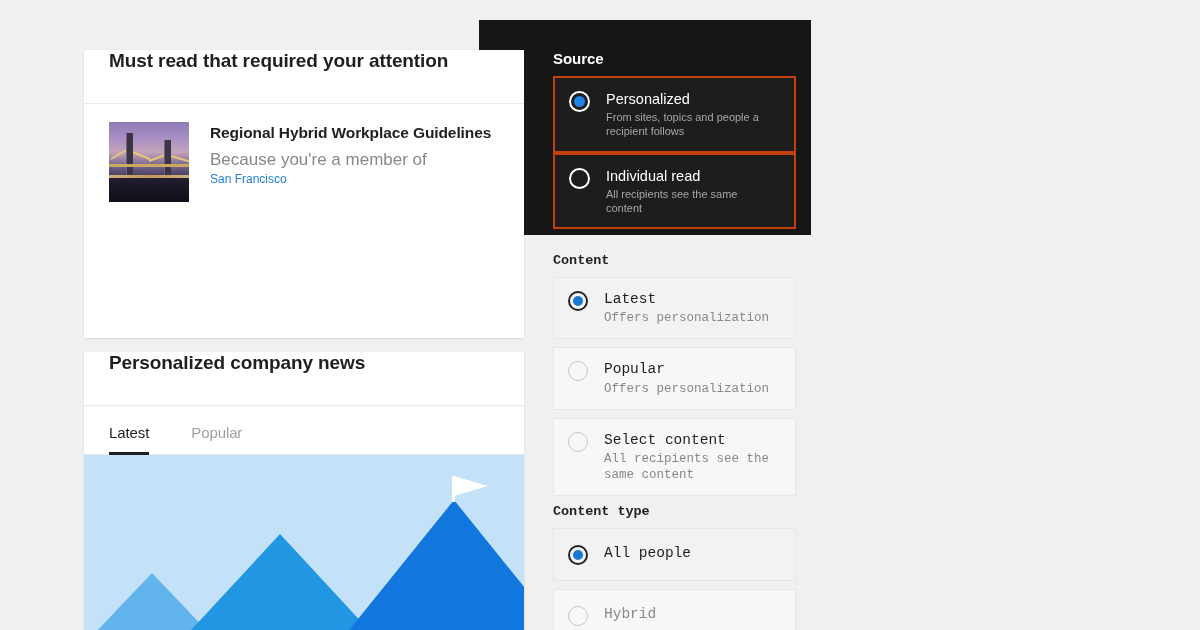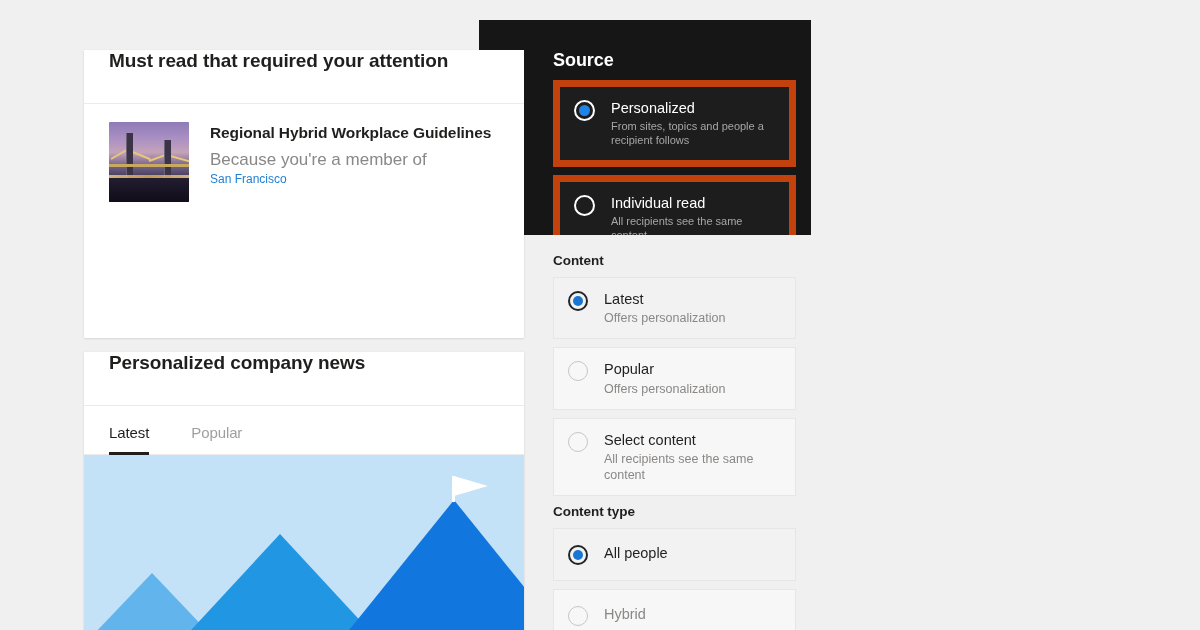--- a/index.html
+++ b/index.html
@@ -106,21 +106,21 @@
   .tab.active { color:#201f1e; font-weight:400; }
   .tab.active::after {
     content:""; position:absolute; left:0; right:0; bottom:-1px;
     height:3px; background:#201f1e;
   }
 
   
   .hero { width:100%; height:175px; display:block; }
 
   
-  #pane { position:absolute; left:524px; top:0; width:676px; height:530px; }
+  #pane { position:absolute; left:524px; top:0; width:676px; height:530px;font-family:Liberation Mono, monospace; }
 
   .group { position:absolute; left:29px; width:243px; }
   .group-label {
     font-size:13.5px; font-weight:700; color:#201f1e;
     margin-bottom:9px; letter-spacing:-0.05px;
   }
   .opt {
     display:flex; align-items:flex-start;
     border:1px solid #e6e6e6; background:#f7f7f7;
     padding:12px 12px 12px 14px; margin-bottom:8px;
@@ -147,27 +147,27 @@
 
   
   #source-panel {
     position:absolute; left:479px; top:20px; width:332px; height:215px;
     background:#161616; color:#ffffff;
     clip-path:polygon(0 0, 100% 0, 100% 100%, 45px 100%, 45px 30px, 0 30px);
     box-shadow:0 2px 8px rgba(0,0,0,.28);
   }
   #source-inner { position:absolute; left:74px; top:30px; width:243px; }
   .group-label-dark {
-    font-size:18px; font-weight:700; color:#ffffff;
+    font-size:15px; font-weight:700; color:#ffffff;
     margin-bottom:9px; letter-spacing:-0.05px;
   }
   .opt-dark {
     display:flex; align-items:flex-start;
-    border:7px solid #c2410c; background:#1d1d1d;
-    padding:12px 12px 12px 14px; margin-bottom:8px; cursor:pointer;
+    border:2px solid #c2410c; background:#1d1d1d;
+    padding:12px 12px 12px 14px; margin-bottom:0; cursor:pointer;
   }
   .opt-dark .opt-title { color:#ffffff; font-size:14.5px; }
   .opt-dark .opt-desc  { color:#a6a6a6; font-size:11px; }
   .radio-dark {
     flex:0 0 21px; width:21px; height:21px; border-radius:50%;
     border:2px solid #ffffff; background:transparent;
     position:relative; margin-top:1px;
   }
   .radio-dark.on::after {
     content:""; position:absolute; left:50%; top:50%;

